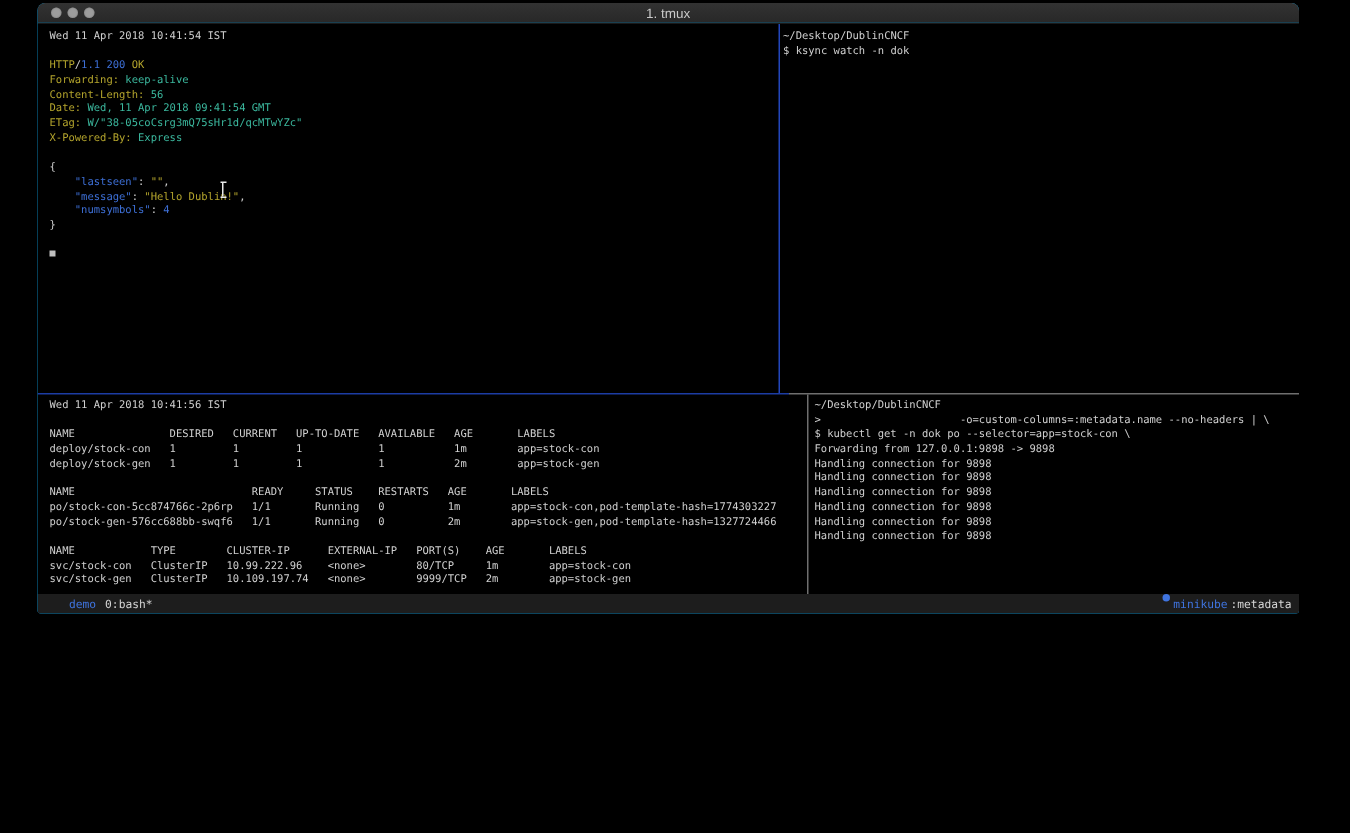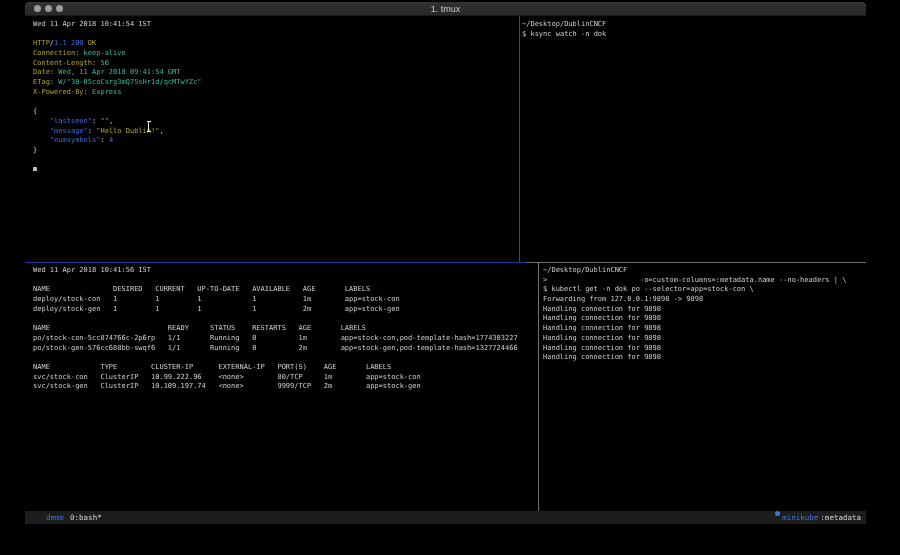--- a/index.html
+++ b/index.html
@@ -5,21 +5,21 @@
   html,body { margin:0; padding:0; }
   body {
     width:900px; height:555px;
     background:#000;
     position:relative;
     overflow:hidden;
     font-family:"DejaVu Sans Mono", monospace;
   }
   .screen { position:absolute; inset:0; }
   .window {
-    position:absolute; left:25px; top:2px; width:841px; height:522px;
+    position:absolute; left:25px; top:2px; width:841px; height:407px;
     background:#0ea5e9;
     border-radius:5px 5px 2px 2px;
     overflow:hidden;
   }
   .titlebar {
     position:absolute; left:0; top:0; right:0; height:13px;
     background:linear-gradient(#323232,#282828);
     border-bottom:1px solid #1a1a1a;
   }
   .lights { position:absolute; left:9px; top:3px; display:flex; gap:4px; }
@@ -84,21 +84,21 @@
         <span class="light"></span>
       </div>
       <div class="title">1. tmux</div>
     </div>
 
     <div class="term">
       <div class="pane pane-tl">
           <div class="tline">Wed 11 Apr 2018 10:41:54 IST</div>
           <div class="tline">&nbsp;</div>
           <div class="tline"><span class="c-yellow">HTTP</span><span class="c-fg">/</span><span class="c-blue">1.1 200</span><span class="c-yellow"> OK</span></div>
-          <div class="tline"><span class="c-yellow">Connection:</span><span class="c-cyan"> keep-alive</span></div>
+          <div class="tline"><span class="c-yellow">Forwarding:</span><span class="c-cyan"> keep-alive</span></div>
           <div class="tline"><span class="c-yellow">Content-Length:</span><span class="c-cyan"> 56</span></div>
           <div class="tline"><span class="c-yellow">Date:</span><span class="c-cyan"> Wed, 11 Apr 2018 09:41:54 GMT</span></div>
           <div class="tline"><span class="c-yellow">ETag:</span><span class="c-cyan"> W/"38-05coCsrg3mQ75sHr1d/qcMTwYZc"</span></div>
           <div class="tline"><span class="c-yellow">X-Powered-By:</span><span class="c-cyan"> Express</span></div>
           <div class="tline">&nbsp;</div>
           <div class="tline">{</div>
           <div class="tline"><span class="c-fg">    </span><span class="c-blue">"lastseen"</span><span class="c-fg">: </span><span class="c-yellow">""</span><span class="c-fg">,</span></div>
           <div class="tline"><span class="c-fg">    </span><span class="c-blue">"message"</span><span class="c-fg">: </span><span class="c-yellow">"Hello Dublin!"</span><span class="c-fg">,</span></div>
           <div class="tline"><span class="c-fg">    </span><span class="c-blue">"numsymbols"</span><span class="c-fg">: </span><span class="c-blue">4</span></div>
           <div class="tline">}</div>

